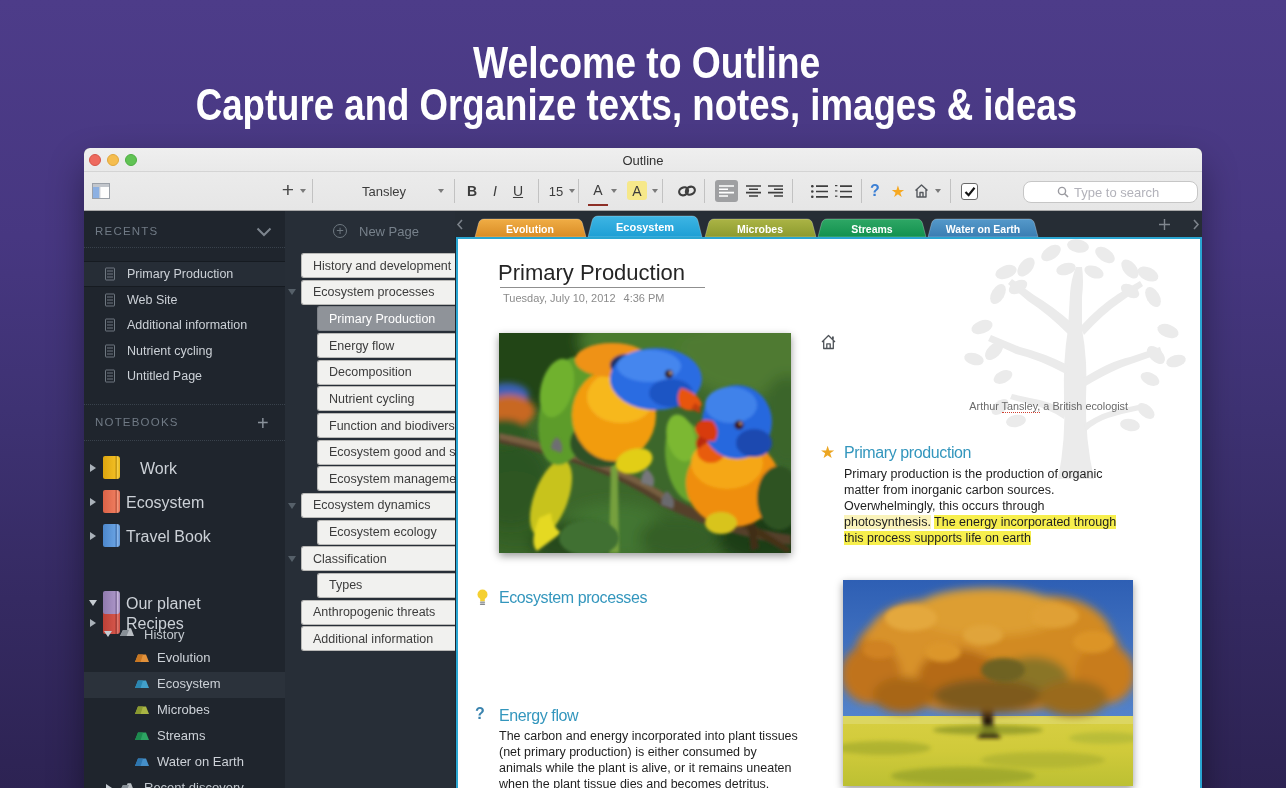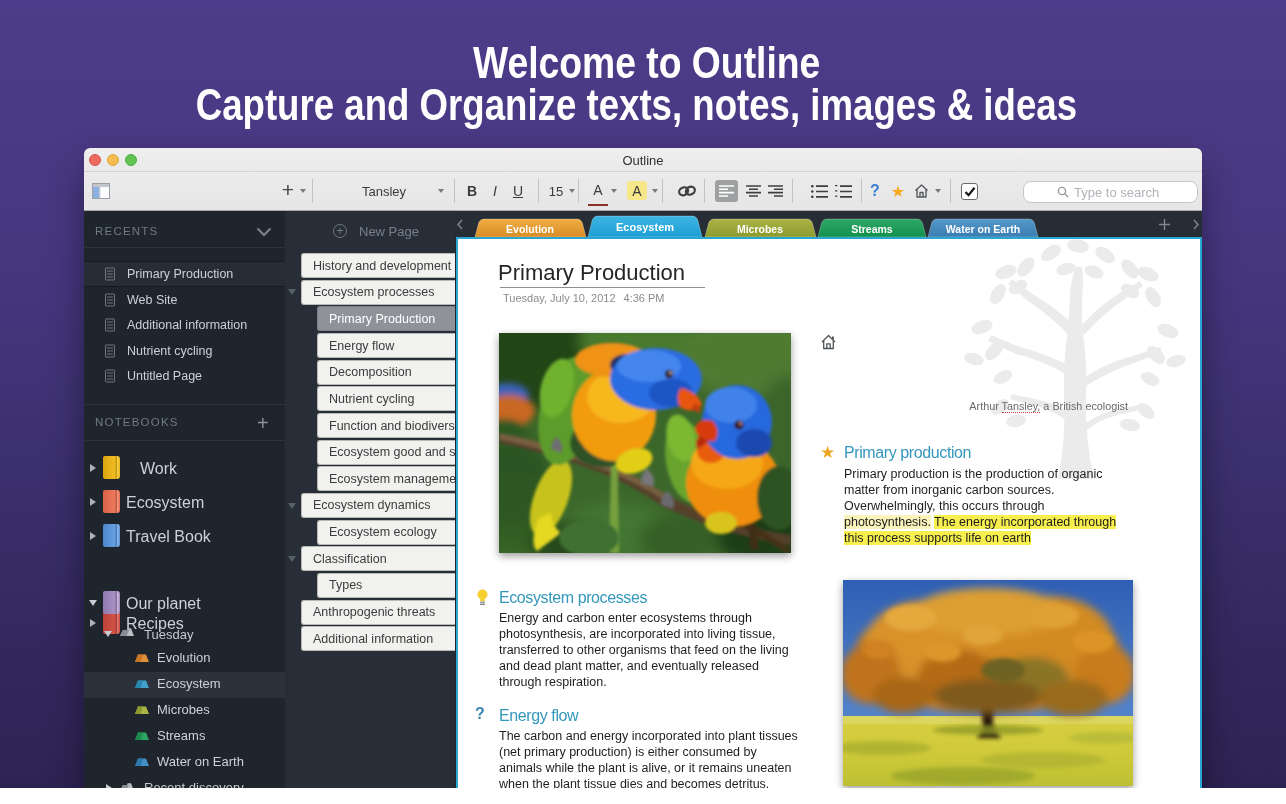--- a/index.html
+++ b/index.html
@@ -231,21 +231,21 @@
         <div class="tri-d" style="left:5px; top:9px;"></div>
         <div class="book" style="left:19px; top:0; background:linear-gradient(90deg,#8f7aae,#a892c4 70%,#6f5c8c 78%,#cbbade 84%,#9d87ba)"></div>
         <div class="ntxt" style="left:42px; top:4px; font-size:16px;">Our planet</div>
       </div>
       <div class="nrow" style="top:413px; height:20px;">
         <div class="tri-d" style="left:20px; top:7px;"></div>
         <svg style="position:absolute; left:35px; top:3px;" width="16" height="10" viewBox="0 0 16 10">
             <path d="M1 9 L4 3 L8 3 L8.6 1.2 L12 1.2 L15 9 Z" fill="#b9bec3"></path>
             <path d="M1 9 L4 3 L10 3 L7.6 9 Z" fill="#878f96"></path>
           </svg>
-        <div class="ntxt" style="left:60px; top:3px; font-size:13px; color:#c3c9cf;">Tuesday</div>
+        <div class="ntxt" style="left:60px; top:3px; font-size:13px; color:#c3c9cf;">History</div>
       </div>
       <div class="nrow" style="top:461px; height:26px; background:#2b323b;"></div>
       <div class="nrow" style="top:437px; height:22px;">
         <svg style="position:absolute; left:50px; top:5px;" width="16" height="10" viewBox="0 0 16 10">
             <path d="M1 9 L4 1.5 L12 1.5 L15 9 Z" fill="#e2913a"></path>
             <path d="M1 9 L4 1.5 L9 1.5 L6.6 9 Z" fill="#c87722"></path>
           </svg>
         <div class="ntxt" style="left:73px; top:2px; font-size:13px;">Evolution</div>
       </div>
       <div class="nrow" style="top:463px; height:22px;">
@@ -490,21 +490,20 @@
       <div class="ctx blue" style="left:386px; top:205px; font-size:16px;">Primary production</div>
       <div class="ctx body" style="left:386px; top:227px; width:280px;">Primary production is the production of organic matter from inorganic carbon sources. Overwhelmingly, this occurs through <span style="background:#faf3bb;">photosynthesis.</span> <span class="hl">The energy incorporated through this process supports life on earth</span></div>
 
       <svg style="position:absolute; left:18px; top:350px;" width="13" height="18" viewBox="0 0 13 18">
         <circle cx="6.5" cy="5.5" r="5" fill="#f5d031"></circle>
         <path d="M4.2 9 h4.6 v3.4 h-4.6 z" fill="#f5d031"></path>
         <rect x="3.9" y="12.4" width="5.2" height="1.5" rx="0.75" fill="#9aa0a6"></rect>
         <rect x="3.9" y="14.4" width="5.2" height="1.5" rx="0.75" fill="#85888c"></rect>
       </svg>
       <div class="ctx blue" style="left:41px; top:350px; font-size:16px;">Ecosystem processes</div>
-      <div class="ctx body" style="left:41px; top:371px; width:305px;">Energy and carbon enter ecosystems through photosynthesis, are incorporated into living tissue, transferred to other organisms that feed on the living and dead plant matter, and eventually released through respiration.</div>
 
       <div class="ctx" style="left:17px; top:466px; font-size:16px; font-weight:bold; color:#3a83ae;">?</div>
       <div class="ctx blue" style="left:41px; top:468px; font-size:16px;">Energy flow</div>
       <div class="ctx body" style="left:41px; top:489px;">The carbon and energy incorporated into plant tissues<br>(net primary production) is either consumed by<br>animals while the plant is alive, or it remains uneaten<br>when the plant tissue dies and becomes detritus.</div>
 
       <div class="shadowimg" style="left:385px; top:341px; width:290px; height:206px;">
         <svg width="290" height="206" viewBox="0 0 290 206" style="display:block;">
           <defs>
             <linearGradient id="sky" x1="0" y1="0" x2="0" y2="1">
                 <stop offset="0" stop-color="#2e5fb4"></stop>

